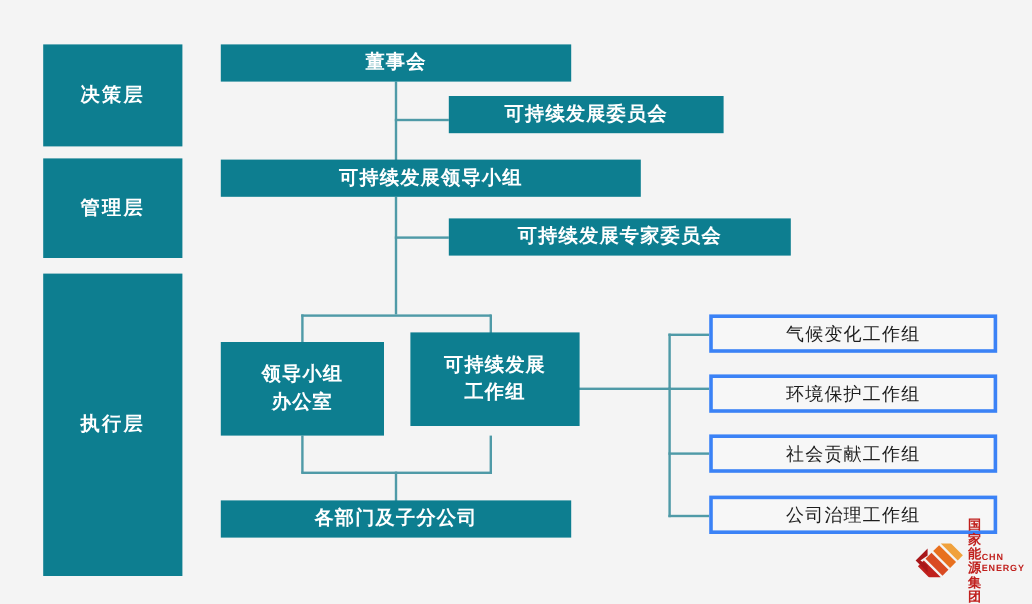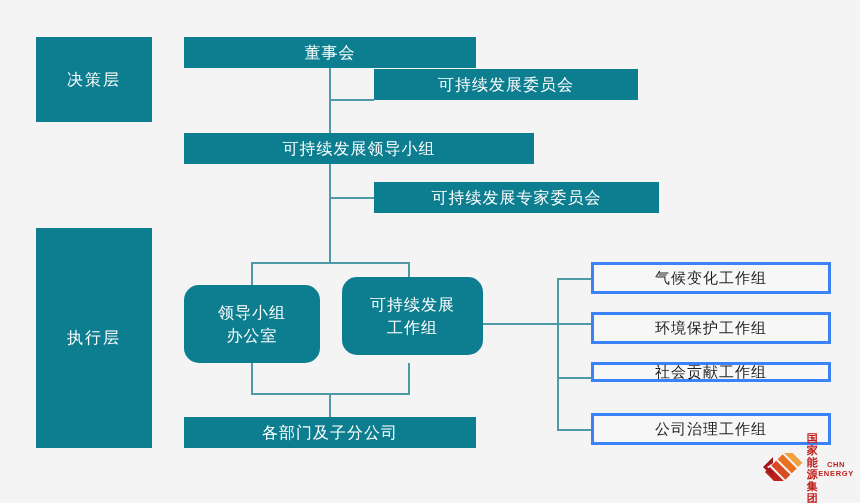--- a/index.html
+++ b/index.html
@@ -22,35 +22,34 @@
 
   
   .tbox {
     position: absolute;
     background: #0d7e90;
     color: #ffffff;
     display: flex;
     align-items: center;
     justify-content: center;
     text-align: left;
-    font-weight: normal;
+    font-weight: bold;
     font-size: 16px;
     letter-spacing: 1px;
     line-height: 1.45;
     box-sizing: border-box;
     z-index: 3;
   }
   .tbox.layer {
     font-size: 16px;
     letter-spacing: 2px;
   }
   .tbox.two-line {
     font-size: 16px;
     letter-spacing: 1px;
-    border-radius: 15px;
   }
 
   
   .wbox {
     position: absolute;
     background: #f7f7f7;
     border: 3px solid #3b82f6;
     color: #1d1d1d;
     display: flex;
     align-items: center;
@@ -93,34 +92,36 @@
     letter-spacing: 0.5px;
     line-height: 1.1;
   }
   #logo .en {
     font-size: 7.5px;
     font-weight: bold;
     color: #c0201d;
     letter-spacing: 0.7px;
     line-height: 1.2;
     margin-top: 1px;
-    text-align: center;
   }
 </style>
 </head>
 <body>
 
 <div id="chart">
 
   <div class="tbox layer" style="left:36px; top:37px; width:116px; height:85px;">
     <span>决策层</span>
   </div>
 
-
-  <div class="tbox layer" style="left:36px; top:228px; width:116px; height:220px;">
+  <div class="tbox layer" style="left:36px; top:132px; width:116px; height:83px;">
+    <span>管理层</span>
+  </div>
+
+  <div class="tbox layer" style="left:36px; top:228px; width:116px; height:252px;">
     <span>执行层</span>
   </div>
 
   <div class="conn v" style="left:329px; top:68px; height:68px;"></div>
 
   <div class="conn h" style="left:329px; top:99px; width:45px;"></div>
 
   <div class="conn v" style="left:329px; top:164px; height:98px;"></div>
   <div class="conn h" style="left:329px; top:197px; width:45px;"></div>
 
@@ -137,21 +138,21 @@
   <div class="conn v" style="left:557px; top:278px; height:153px;"></div>
   <div class="conn h" style="left:557px; top:278px; width:34px;"></div>
   <div class="conn h" style="left:557px; top:323px; width:34px;"></div>
   <div class="conn h" style="left:557px; top:377px; width:34px;"></div>
   <div class="conn h" style="left:557px; top:429px; width:34px;"></div>
 
   <div class="tbox" style="left:184px; top:37px; width:292px; height:31px;">
     <span>董事会</span>
   </div>
 
-  <div class="tbox" style="left:374px; top:69px; width:264px; height:31px;">
+  <div class="tbox" style="left:374px; top:80px; width:229px; height:31px;">
     <span>可持续发展委员会</span>
   </div>
 
   <div class="tbox" style="left:184px; top:133px; width:350px; height:31px;">
     <span>可持续发展领导小组</span>
   </div>
 
   <div class="tbox" style="left:374px; top:182px; width:285px; height:31px;">
     <span>可持续发展专家委员会</span>
   </div>
@@ -171,21 +172,21 @@
   </div>
 
   <div class="wbox" style="left:591px; top:262px; width:240px; height:32px;">
     <span>气候变化工作组</span>
   </div>
 
   <div class="wbox" style="left:591px; top:312px; width:240px; height:32px;">
     <span>环境保护工作组</span>
   </div>
 
-  <div class="wbox" style="left:591px; top:362px; width:240px; height:20px;">
+  <div class="wbox" style="left:591px; top:362px; width:240px; height:32px;">
     <span>社会贡献工作组</span>
   </div>
 
   <div class="wbox" style="left:591px; top:413px; width:240px; height:32px;justify-content:center;">
     <span>公司治理工作组</span>
   </div>
 
   <div id="logo" style="left:778px; top:440px; width:76px; height:56px;">
     <div class="mark">
       <svg width="46" height="28" viewBox="0 0 46 28" xmlns="http://www.w3.org/2000/svg">

